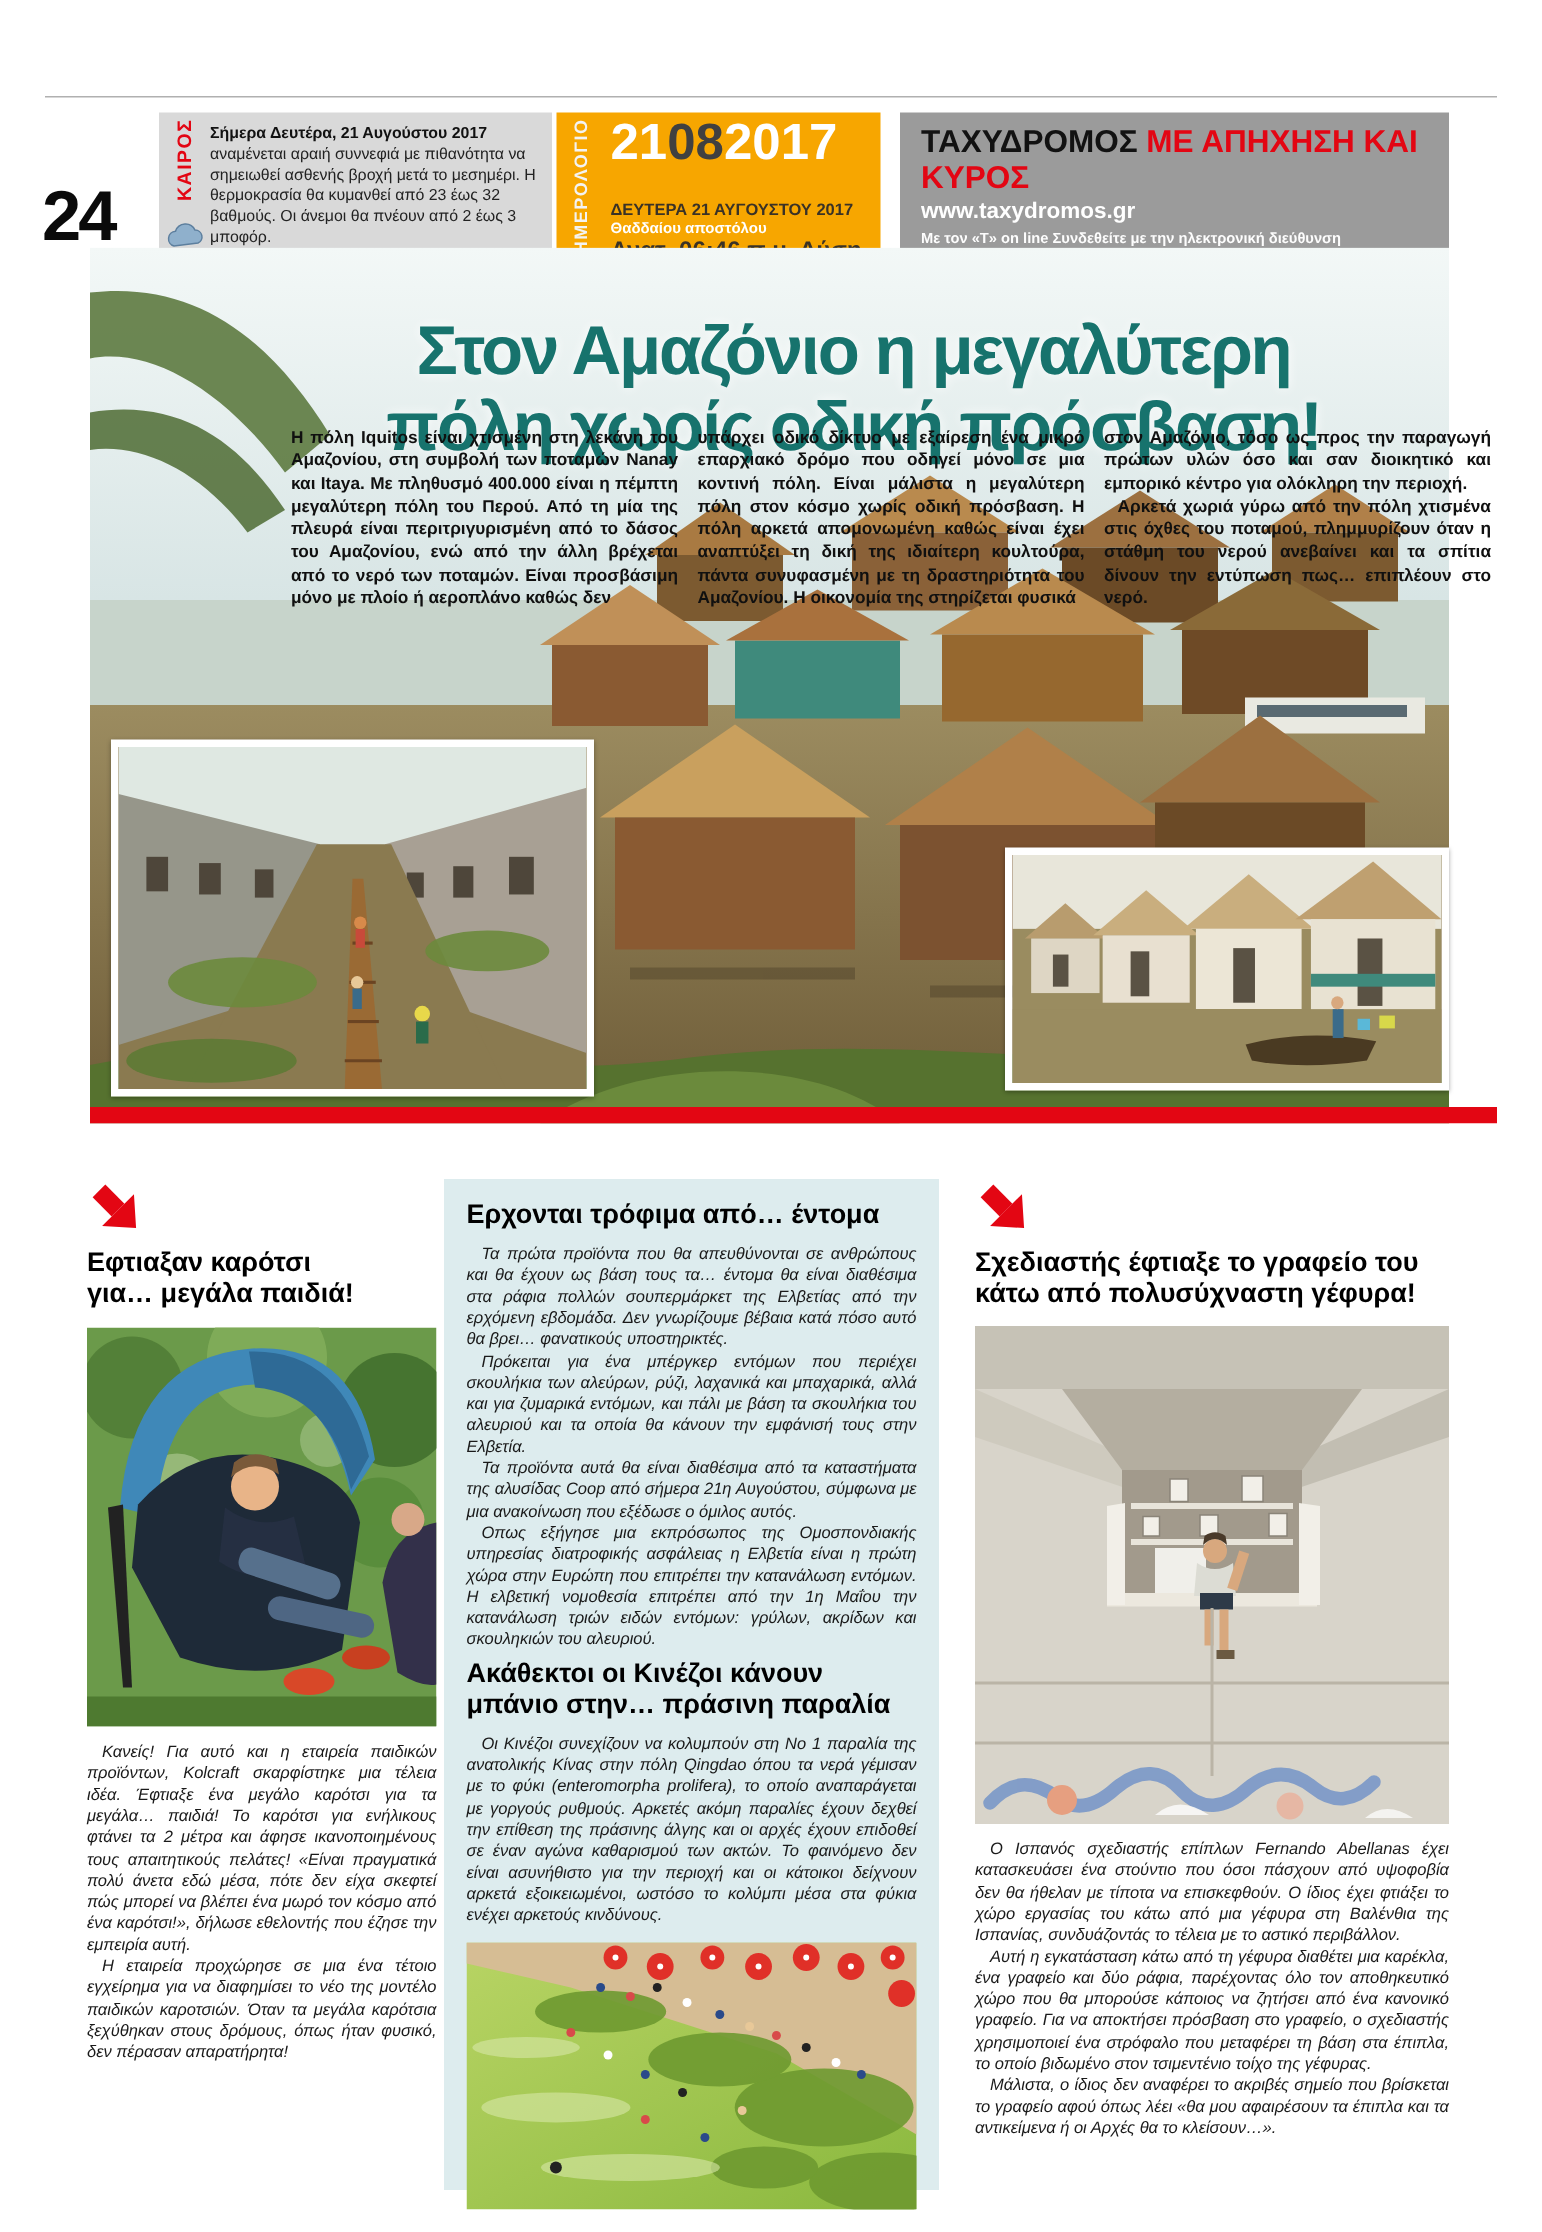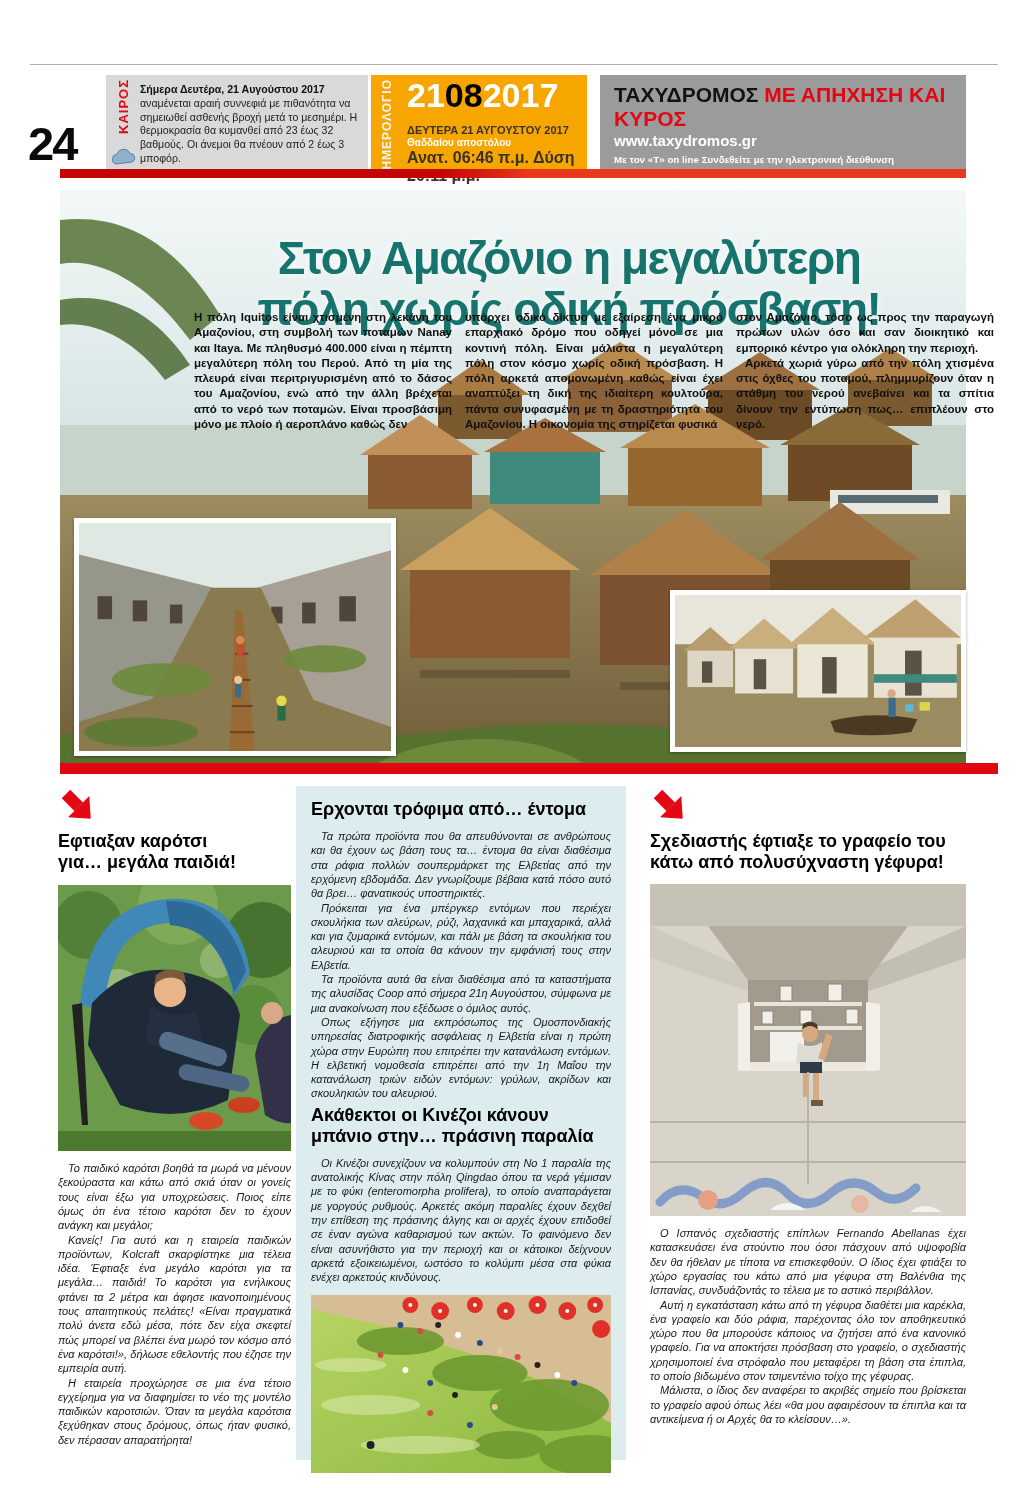--- a/index.html
+++ b/index.html
@@ -16,37 +16,37 @@
           writing-mode:vertical-rl;font-weight:bold;letter-spacing:1px;}
   .kairos{color:#e30613;font-size:13px;}
   .cloud-wrap{position:absolute;left:3px;bottom:2px;width:30px;height:20px;}
   .weather-text{padding:8px 8px 4px 0;font-size:10.6px;line-height:1.3;color:#222;text-align:left;}
   .weather-text b{color:#111;}
 
   .calendar-box{left:371px;width:216px;background:#f7a600;}
   .cal-vlabel{color:#f3f3f3;font-size:12px;top:4px;}
   .cal-content{position:absolute;left:36px;top:3px;right:6px;}
   .bigdate{font-size:34px;font-weight:bold;color:#fff;letter-spacing:0;line-height:1;}
-  .bigdate .m{color:#000000;}
-  .cal-line1{font-size:11px;font-weight:bold;color:#3a3226;margin-top:12px;}
+  .bigdate .m{color:#404040;}
+  .cal-line1{font-size:11px;font-weight:bold;color:#3a3226;margin-top:22px;}
   .cal-saint{font-size:10px;font-weight:bold;color:#fff;margin-top:1px;}
   .cal-sun{font-size:16px;font-weight:bold;color:#3a3226;margin-top:1px;}
   .cal-moon{font-size:10px;font-weight:bold;color:#fff;margin-top:1px;}
 
   .masthead-box{left:600px;width:366px;background:#9b9b9b;padding:8px 14px;}
   .brand-line{font-size:21px;font-weight:bold;color:#121212;letter-spacing:0;}
   .brand-line .slogan{color:#e30613;}
   .mast-url{font-size:15px;font-weight:bold;color:#fff;margin-top:1px;}
   .mast-small{font-size:9.8px;font-weight:bold;color:#fdfdfd;line-height:1.35;margin-top:4px;}
 
   .redbar-top{position:absolute;left:60px;top:169px;width:906px;height:9px;
      background:linear-gradient(90deg,#c40505 0%,#c40505 42%,#e8391d 52%,#e8391d 100%);}
 
   
-  .main-article{position:absolute;left:60px;top:190px;width:938px;height:584px;overflow:hidden;}
+  .main-article{position:absolute;left:60px;top:165px;width:938px;height:584px;overflow:hidden;}
   .main-photo{position:absolute;left:0;top:0;width:906px;height:584px;}
   .headline{position:absolute;left:110px;right:30px;top:12px;text-align:center;
             color:#17736d;font-weight:bold;font-size:46px;line-height:1.12;letter-spacing:-1.5px;
             text-shadow:0 0 8px rgba(255,255,255,.85);}
   .intro-cols{position:absolute;left:134px;right:4px;top:120px;display:flex;gap:13px;}
   .intro-col{flex:1;font-size:11.5px;font-weight:bold;line-height:1.33;text-align:justify;color:#101010;}
   .intro-col p{margin:0;}
   .intro-col p + p{text-indent:9px;}
   .inset{position:absolute;border:5px solid #fff;box-shadow:0 1px 3px rgba(0,0,0,.35);}
   .inset-left{left:14px;top:328px;width:312px;height:228px;}
@@ -294,21 +294,20 @@
       <rect x="100" y="155" width="70" height="18" rx="8" transform="rotate(18 135 164)" fill="#56708c"></rect>
       <rect x="120" y="185" width="72" height="16" rx="8" transform="rotate(12 156 193)" fill="#4e6683"></rect>
       <ellipse cx="148" cy="236" rx="17" ry="9" fill="#d84828"></ellipse>
         <ellipse cx="186" cy="220" rx="16" ry="8" fill="#c84020"></ellipse>
       <path d="M233,130 q-30,6 -36,40 l10,60 q16,10 26,8 Z" fill="#33304a"></path>
         <circle cx="214" cy="128" r="11" fill="#d8a888"></circle>
       <rect y="246" width="233" height="20" fill="#4e7a30"></rect>
       <path d="M14,120 l10,120 6,0 -6,-122 Z" fill="#222"></path>
     </svg>
     <div class="bodytext">
-      <p>Το παιδικό καρότσι βοηθά τα μωρά να μένουν ξεκούραστα και κάτω από σκιά όταν οι γονείς τους είναι έξω για υποχρεώσεις. Ποιος είπε όμως ότι ένα τέτοιο καρότσι δεν το έχουν ανάγκη και μεγάλοι;</p>
       <p>Κανείς! Για αυτό και η εταιρεία παιδικών προϊόντων, Kolcraft σκαρφίστηκε μια τέλεια ιδέα. Έφτιαξε ένα μεγάλο καρότσι για τα μεγάλα… παιδιά! Το καρότσι για ενήλικους φτάνει τα 2 μέτρα και άφησε ικανοποιημένους τους απαιτητικούς πελάτες! «Είναι πραγματικά πολύ άνετα εδώ μέσα, πότε δεν είχα σκεφτεί πώς μπορεί να βλέπει ένα μωρό τον κόσμο από ένα καρότσι!», δήλωσε εθελοντής που έζησε την εμπειρία αυτή.</p>
       <p>Η εταιρεία προχώρησε σε μια ένα τέτοιο εγχείρημα για να διαφημίσει το νέο της μοντέλο παιδικών καροτσιών. Όταν τα μεγάλα καρότσια ξεχύθηκαν στους δρόμους, όπως ήταν φυσικό, δεν πέρασαν απαρατήρητα!</p>
     </div>
   </section>
 
   <section class="col-mid">
     <h2 class="h2">Ερχονται τρόφιμα από… έντομα</h2>
     <div class="bodytext">
       <p>Τα πρώτα προϊόντα που θα απευθύνονται σε ανθρώπους και θα έχουν ως βάση τους τα… έντομα θα είναι διαθέσιμα στα ράφια πολλών σουπερμάρκετ της Ελβετίας από την ερχόμενη εβδομάδα. Δεν γνωρίζουμε βέβαια κατά πόσο αυτό θα βρει… φανατικούς υποστηρικτές.</p>
       <p>Πρόκειται για ένα μπέργκερ εντόμων που περιέχει σκουλήκια των αλεύρων, ρύζι, λαχανικά και μπαχαρικά, αλλά και για ζυμαρικά εντόμων, και πάλι με βάση τα σκουλήκια του αλευριού και τα οποία θα κάνουν την εμφάνισή τους στην Ελβετία.</p>

